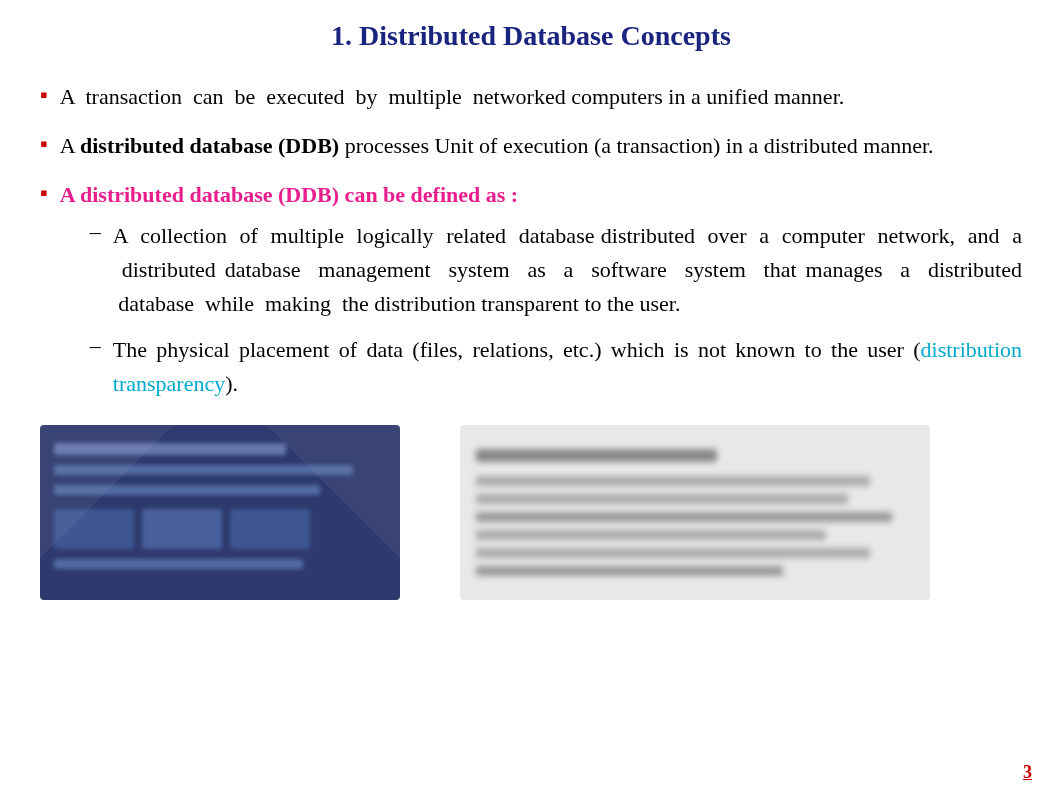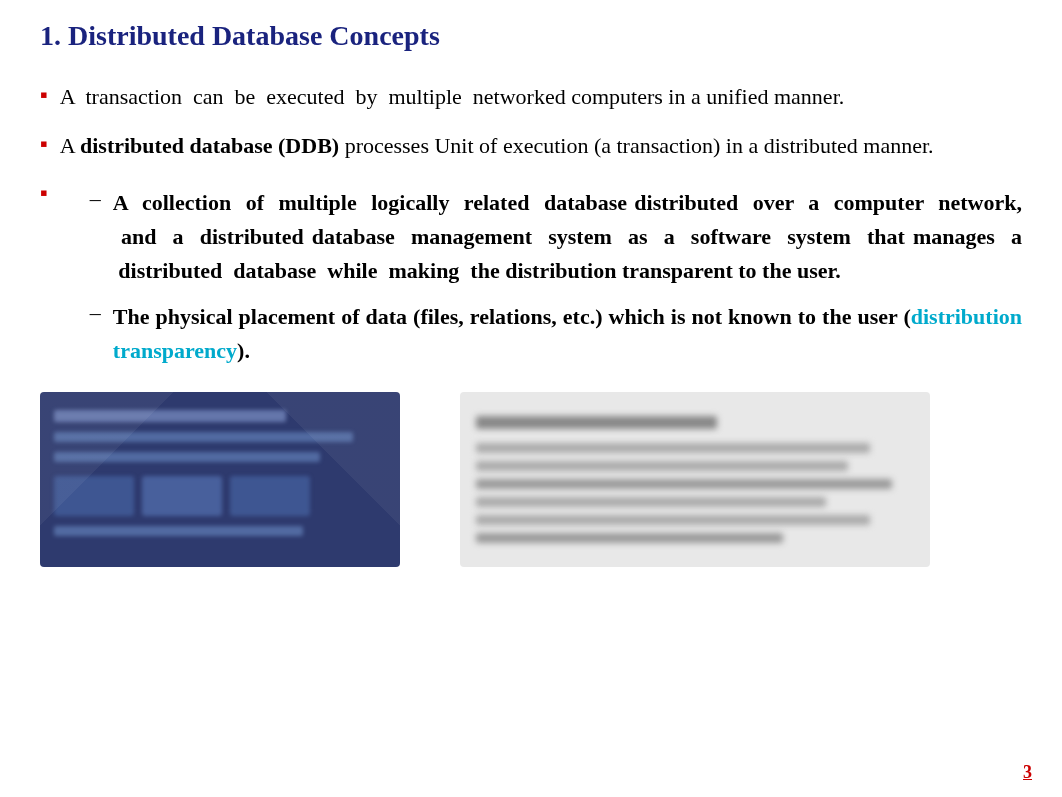--- a/index.html
+++ b/index.html
@@ -25,20 +25,21 @@
       padding: 20px 40px 20px 40px;
       position: relative;
     }
 
     .page-title {
       color: #1a237e;
       font-size: 28px;
       font-weight: bold;
       margin-bottom: 28px;
       font-family: "Times New Roman", Times, serif;
+      text-align: center;
     }
 
     .content-area {
       display: flex;
       flex-direction: column;
       gap: 10px;
     }
 
     .bullet-item {
       display: flex;
@@ -92,21 +93,20 @@
       font-size: 22px;
       flex-shrink: 0;
       margin-top: 0px;
       color: #000;
     }
 
     .sub-bullet-text {
       flex: 1;
       text-align: justify;
       line-height: 1.55;
-      font-weight: bold;
     }
 
     .cyan-link {
       color: #00aacc;
     }
 
     .images-row {
       display: flex;
       flex-direction: row;
       gap: 60px;
@@ -174,20 +174,23 @@
     <div class="bullet-item">
       <span class="bullet-marker">▪</span>
       <span class="bullet-text">
         A <span class="bold">distributed database (DDB)</span> processes Unit of execution (a transaction) in a distributed manner.
       </span>
     </div>
 
     <div class="bullet-item">
       <span class="bullet-marker">▪</span>
       <div style="flex:1;">
+        <span class="pink-bold bullet-text">
+          A distributed database (DDB) can be defined as :
+        </span>
 
         <div class="sub-bullets">
 
           <div class="sub-bullet-item">
             <span class="sub-bullet-dash">–</span>
             <span class="sub-bullet-text">
               A &nbsp;collection &nbsp;of &nbsp;multiple &nbsp;logically &nbsp;related &nbsp;database distributed &nbsp;over &nbsp;a &nbsp;computer &nbsp;network, &nbsp;and &nbsp;a &nbsp;distributed database &nbsp;management &nbsp;system &nbsp;as &nbsp;a &nbsp;software &nbsp;system &nbsp;that manages &nbsp;a &nbsp;distributed &nbsp;database &nbsp;while &nbsp;making &nbsp;the distribution transparent to the user.
             </span>
           </div>
 

